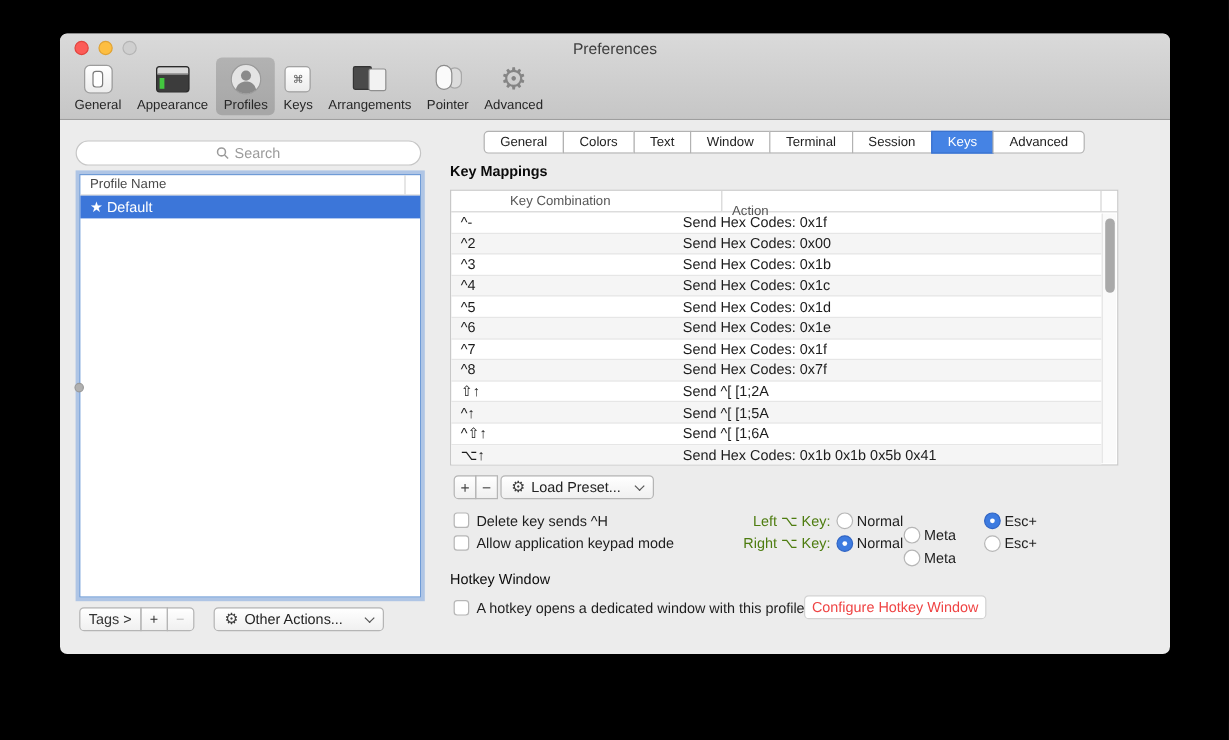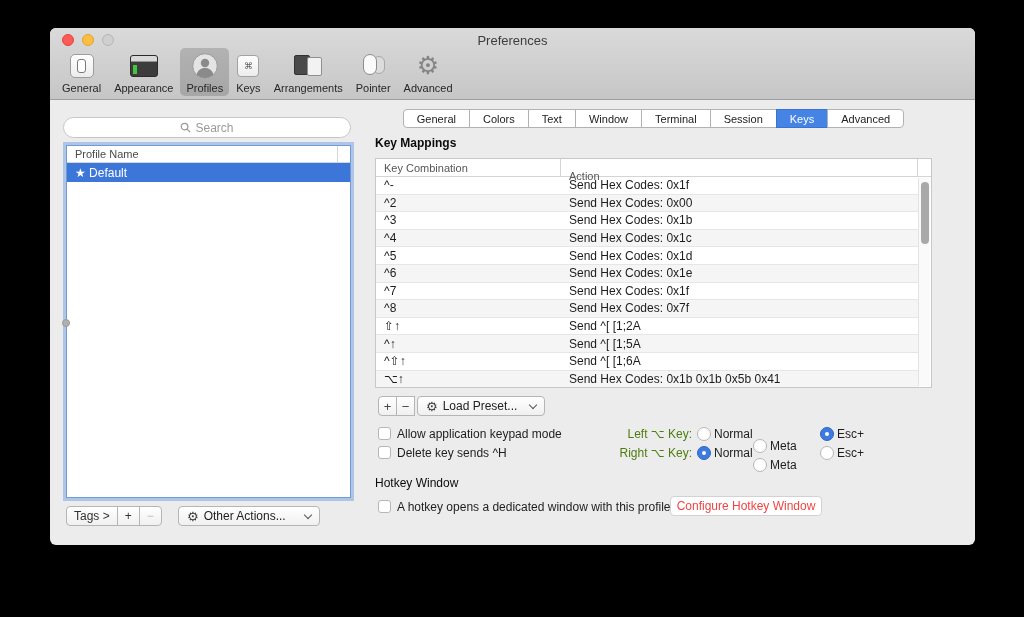--- a/index.html
+++ b/index.html
@@ -84,21 +84,21 @@
   .tab:first-child { border-radius:4px 0 0 4px; margin-left:0; }
   .tab:last-child { border-radius:0 4px 4px 0; }
   .tab.selected { background:#4583e4; border-color:#3a72ce; color:#fff; }
 
   .km-title { position:absolute; left:325px; top:108px; font-size:12px; font-weight:bold; color:#0b0b0b; }
   .km-table { position:absolute; left:325px; top:130px; width:557px; height:230px;
               background:#fff; border:1px solid #c8c8c8; }
   .km-header { display:flex; height:18px; align-items:center; border-bottom:1px solid #d4d4d4;
                font-size:11px; color:#565656; }
   .km-hcell { padding-left:8px; }
-  .km-hcell.c0 { width:185px; border-right:1px solid #d4d4d4; height:100%; display:flex; align-items:center; }
+  .km-hcell.c0 { width:185px; border-right:1px solid #d4d4d4; height:100%; display:flex; align-items:center;margin-left:41px; }
   .km-hcell.c1 { flex:1;margin-top:16px; }
   .km-hfill { width:14px; height:100%; border-left:1px solid #d4d4d4; }
   .km-body { position:absolute; left:0; right:13px; top:18px; bottom:0; overflow:hidden; }
   .km-row { display:flex; height:17.6px; align-items:center; font-size:12px; color:#1c1c1c;
             border-bottom:1px solid #e6e6e6; }
   .km-row.alt { background:#f5f5f5; }
   .km-cell { padding-left:8px; white-space:nowrap; overflow:hidden; }
   .km-cell.c0 { width:185px; }
   .km-cell.c1 { flex:1; }
   .km-scroll { position:absolute; right:1px; top:19px; bottom:1px; width:12px;
@@ -325,25 +325,25 @@
         <span class="gear">⚙</span>
         <span>Load Preset...</span>
         <span class="sp"></span>
         <span class="chev"></span>
       </div>
     </div>
 
     <div class="checkbox-group">
         <div class="cb-row">
           <span class="checkbox"></span>
-          <span>Allow application keypad mode</span>
+          <span>Delete key sends ^H</span>
         </div>
         <div class="cb-row">
           <span class="checkbox"></span>
-          <span>Delete key sends ^H</span>
+          <span>Allow application keypad mode</span>
         </div>
       </div>
     <div class="radio-group">
         <div class="radio-row">
           <span class="radio-label">Left ⌥ Key:</span>
           <span class="radio-opt o0">
             <span class="radio"></span>
             <span>Normal</span>
           </span>
           <span class="radio-opt o1">

